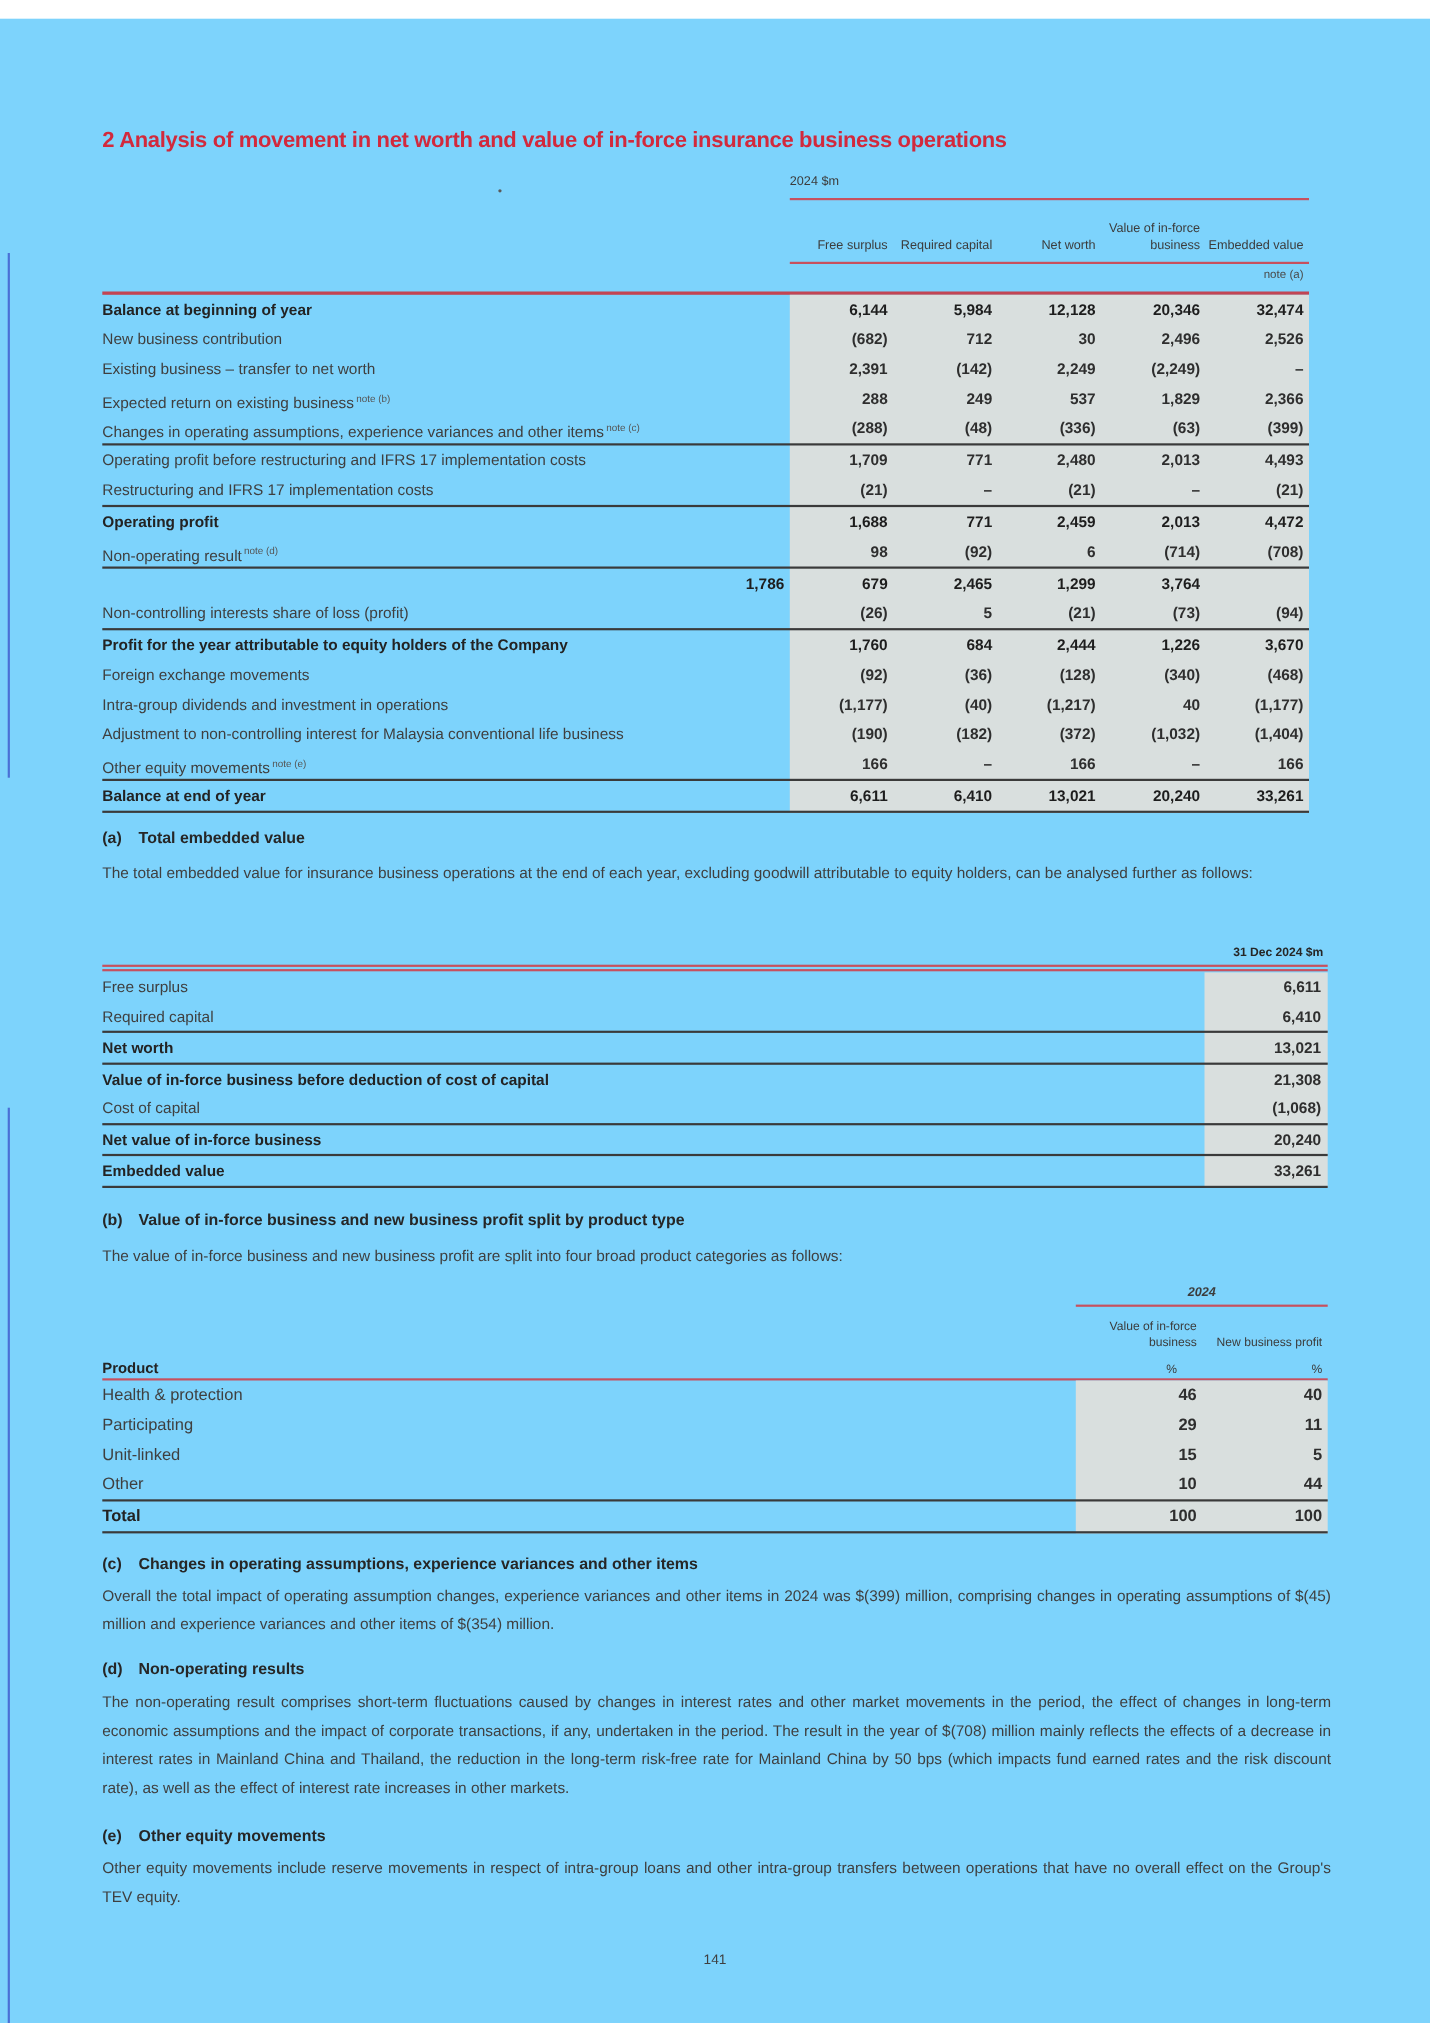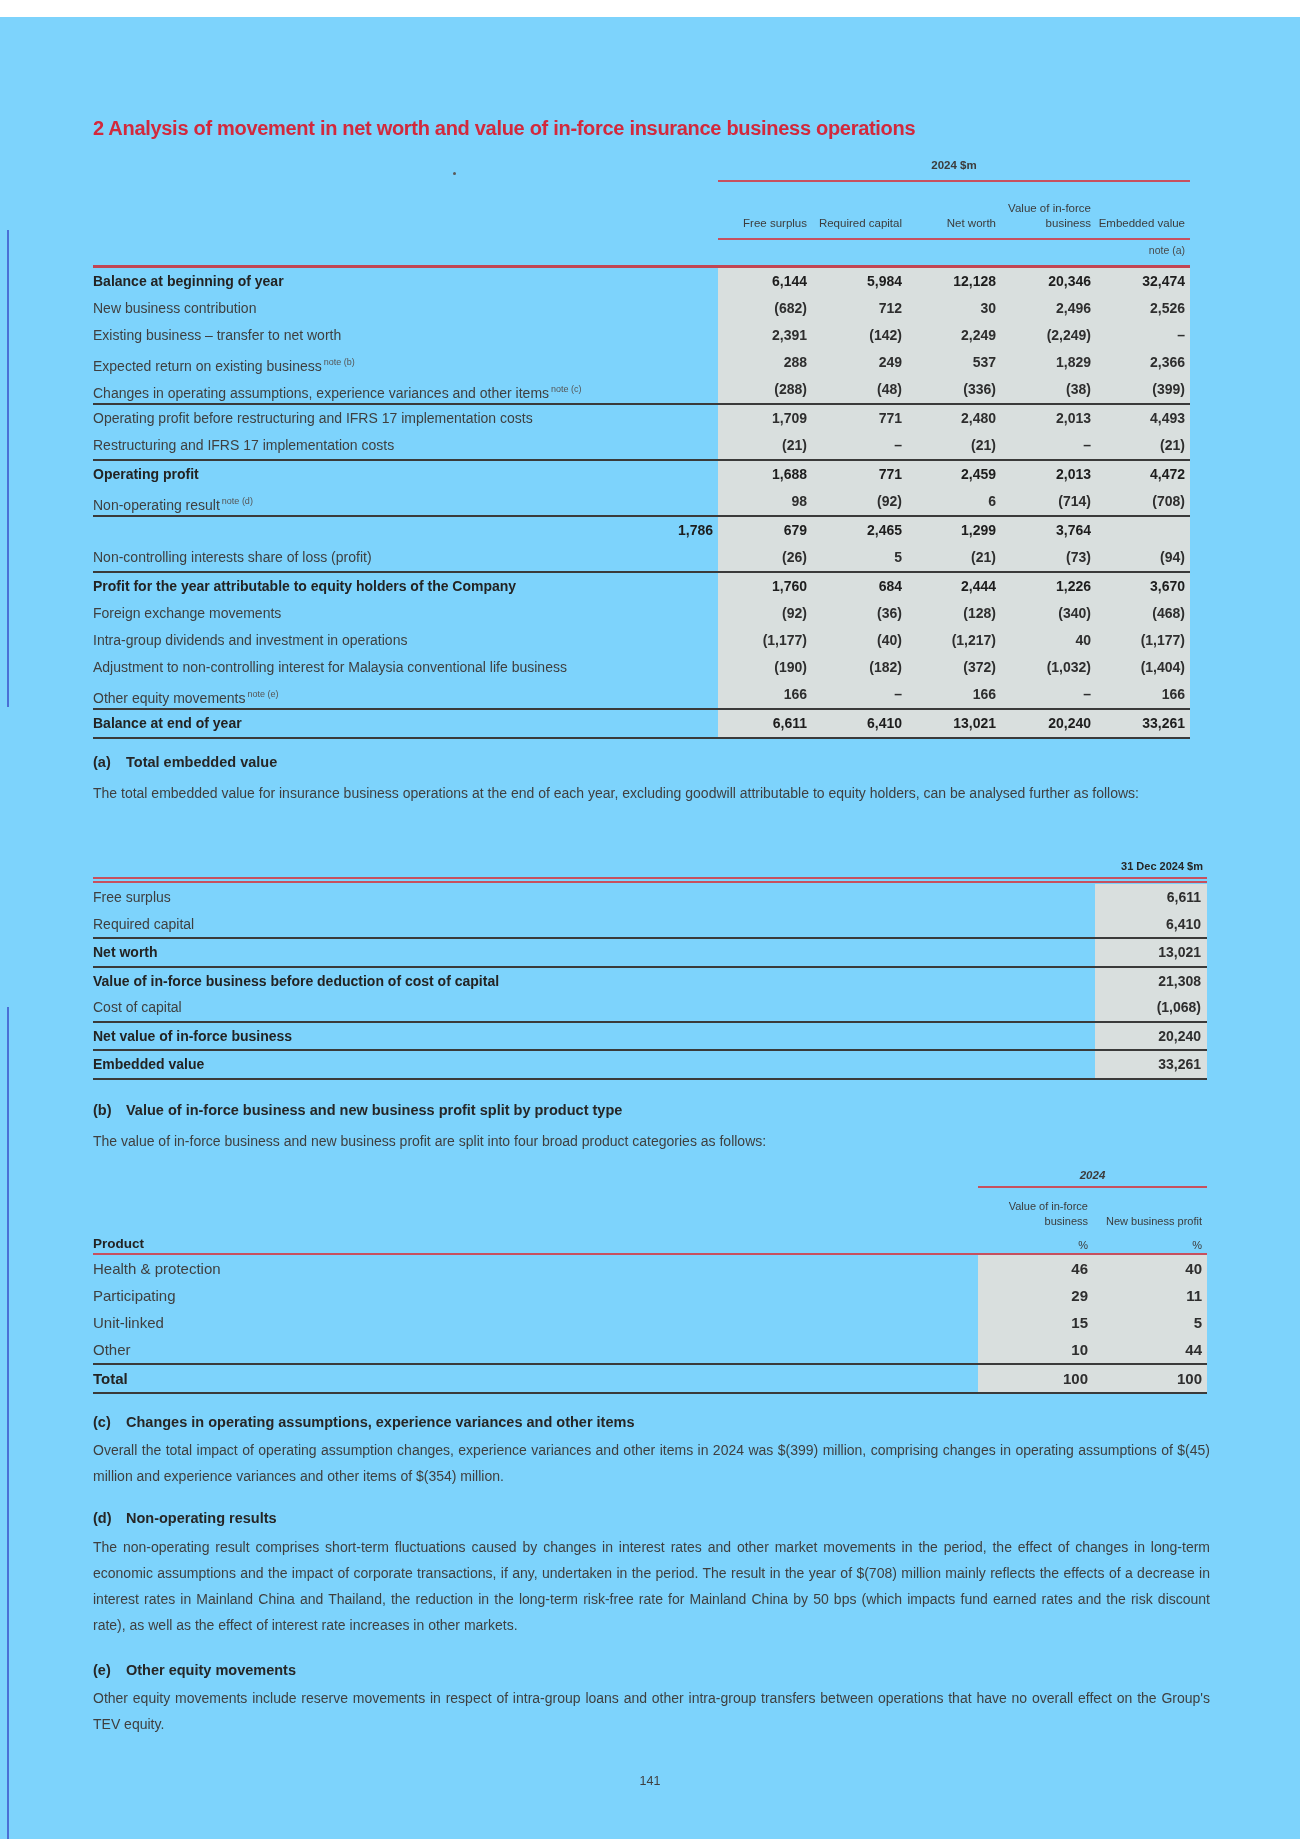--- a/index.html
+++ b/index.html
@@ -10,22 +10,22 @@
   .blue-seg1{position:absolute;left:7px;top:213px;width:2px;height:477px;background:#4a70d6;}
   .blue-seg2{position:absolute;left:7px;top:990px;width:2px;height:845px;background:#4a70d6;}
   .blue-bottom{position:absolute;left:6px;top:1833px;width:1288px;height:2px;background:#4a70d6;}
   .dot{position:absolute;left:453px;top:155px;width:3px;height:3px;border-radius:50%;background:#5a5a5a;}
 
   .title{position:absolute;left:93px;top:100px;margin:0;font-size:20px;font-weight:bold;
          color:#d2293c;letter-spacing:-0.3px;white-space:nowrap;}
 
   
   #main-table{position:absolute;left:93px;top:142px;width:1097px;}
-  .mt-period{position:absolute;left:625px;top:0;width:472px;text-align:center;
-             font-size:11.5px;font-weight:bold;color:#3c3c3c;}
+  .mt-period{position:absolute;left:625px;top:0;width:472px;
+             font-size:11.5px;font-weight:normal;color:#3c3c3c;}
   .mt-period-line{position:absolute;left:625px;top:21px;width:472px;height:2px;background:#c7505e;}
   .mt-heads{position:absolute;left:625px;top:27px;width:472px;height:48px;display:grid;
             grid-template-columns:94px 95px 94px 95px 94px;align-items:end;
             font-size:11.5px;color:#3c3c3c;}
   .mt-heads div{text-align:right;padding:0 5px 4px 0;line-height:1.25;}
   .mt-heads-line{position:absolute;left:625px;top:79px;width:472px;height:1.5px;background:#c7505e;}
   .mt-note{position:absolute;left:625px;top:85px;width:467px;text-align:right;
            font-size:10.5px;color:#4a4a4a;}
   .mt-rows{position:absolute;left:0;top:106px;width:1097px;border-top:3px solid #c24553;}
   .mt-gray{position:absolute;left:625px;top:0;right:0;bottom:0;background:#d9dfde;}
@@ -65,21 +65,21 @@
 
   
   #table-b{position:absolute;left:93px;top:1152px;width:1114px;}
   .tb-year{position:absolute;left:885px;top:0;width:229px;text-align:center;
            font-size:11.5px;font-weight:bold;color:#3c3c3c;font-style:italic;}
   .tb-year-line{position:absolute;left:885px;top:17px;width:229px;height:1.5px;background:#c7505e;}
   .tb-heads{position:absolute;left:885px;top:21px;width:229px;height:40px;display:grid;
             grid-template-columns:115px 114px;align-items:end;font-size:11px;color:#3c3c3c;}
   .tb-heads div{text-align:right;padding:0 5px 2px 0;line-height:1.3;}
   .tb-prodrow{position:absolute;left:0;top:62px;width:1114px;height:20px;display:grid;
-              grid-template-columns:1fr 115px 114px;align-items:end;}
+              grid-template-columns:1fr 115px 114px;align-items:end;gap:18px;}
   .tb-prodrow .plabel{font-size:13.5px;font-weight:bold;color:#232323;}
   .tb-prodrow .punit{text-align:right;padding-right:5px;font-size:11px;color:#3c3c3c;}
   .tb-redline{position:absolute;left:0;top:84px;width:1114px;height:1.5px;background:#c7505e;}
   .tb-rows{position:absolute;left:0;top:86px;width:1114px;}
   .tb-gray{position:absolute;left:885px;right:0;top:0;bottom:0;background:#d9dfde;}
   .brow{position:relative;z-index:1;display:grid;grid-template-columns:1fr 115px 114px;
         height:27px;line-height:27px;font-size:15px;}
   .brow .tlabel{padding-right:10px;color:#3f3f3f;}
   .brow .tnum{text-align:right;padding-right:5px;color:#2e2e2e;font-weight:bold;}
   .brow.bold .tlabel{font-weight:bold;color:#232323;}
@@ -144,21 +144,21 @@
           <div class="tnum">249</div>
           <div class="tnum">537</div>
           <div class="tnum">1,829</div>
           <div class="tnum">2,366</div>
         </div>
         <div class="trow rule-after">
           <div class="tlabel">Changes in operating assumptions, experience variances and other items<sup class="note">note (c)</sup></div>
           <div class="tnum">(288)</div>
           <div class="tnum">(48)</div>
           <div class="tnum">(336)</div>
-          <div class="tnum">(38)</div>
+          <div class="tnum">(63)</div>
           <div class="tnum">(399)</div>
         </div>
         <div class="trow">
           <div class="tlabel">Operating profit before restructuring and IFRS 17 implementation costs</div>
           <div class="tnum">1,709</div>
           <div class="tnum">771</div>
           <div class="tnum">2,480</div>
           <div class="tnum">2,013</div>
           <div class="tnum">4,493</div>
         </div>

